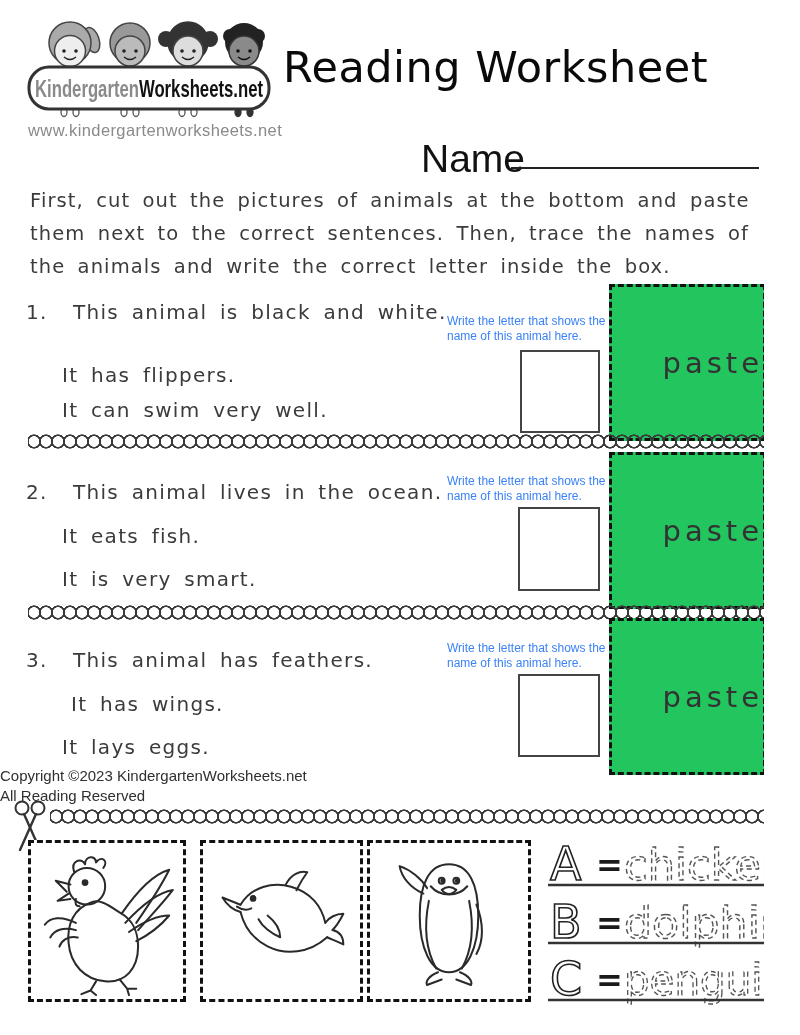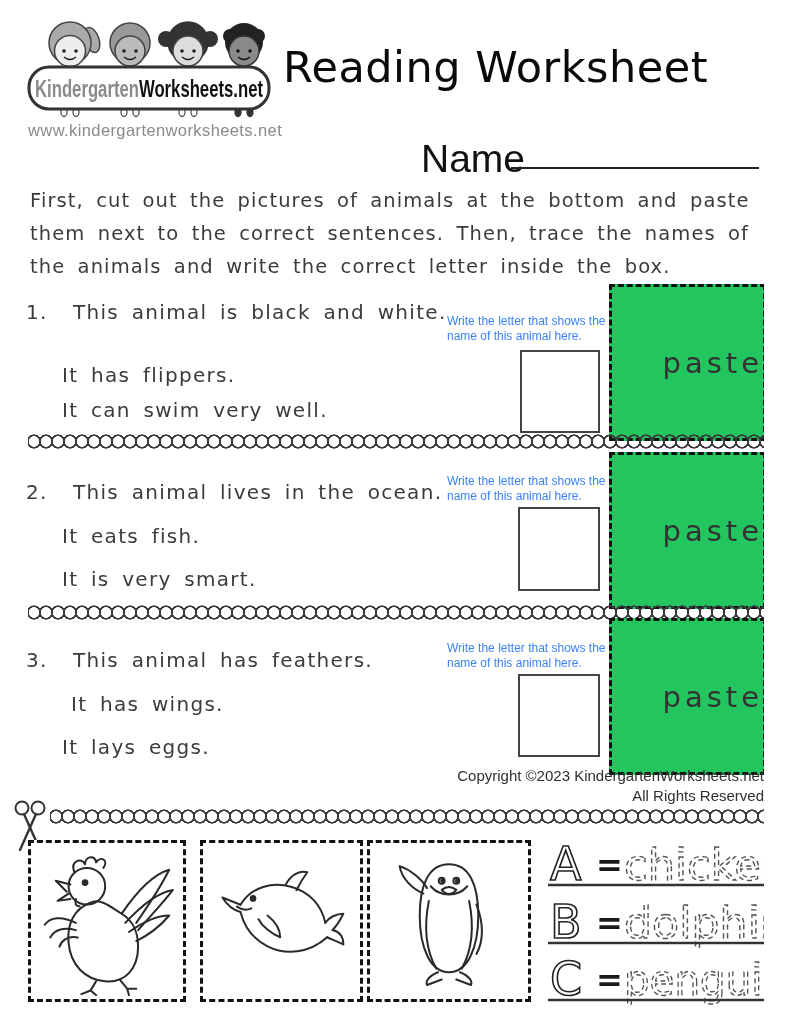--- a/index.html
+++ b/index.html
@@ -12,21 +12,21 @@
   .title{font-size:43px;letter-spacing:0.5px;color:#0a0a0a;}
   .instr{font-size:19.5px;letter-spacing:1.1px;word-spacing:5px;line-height:33px;}
   .note{font-size:12px;line-height:15px;color:#3b82f6;width:164px;font-family:"Liberation Sans",sans-serif;}
   .write-box{border:2px solid #444;background:#fff;}
   .paste-box{border:3px dashed #111;background:#22c55e;display:flex;align-items:center;justify-content:flex-end;}
   .paste-label{font-family:"DejaVu Sans",sans-serif;font-size:29px;letter-spacing:4px;color:#333;}
   .loop-divider{height:17px;background-image:radial-gradient(circle at 50% 50%, rgba(0,0,0,0) 5.1px, #3a3a3a 5.5px, #3a3a3a 6.9px, rgba(0,0,0,0) 7.3px);background-size:12px 17px;background-repeat:repeat-x;}
   .name-label{font-size:39px;color:#111;}
   .name-line{border-top:2px solid #222;}
   .url{font-size:16.5px;color:#8a8a8a;letter-spacing:0.4px;}
-  .copy{width:100%;text-align:right;font-size:15px;line-height:20px;color:#2f2f2f;}
+  .copy{width:100%;text-align:left;font-size:15px;line-height:20px;color:#2f2f2f;}
   .cut-box{border:3px dashed #111;background:#fff;display:flex;align-items:center;justify-content:center;}
   svg{display:block;}
   .animal{stroke:#2a2a2a;stroke-width:2.2;fill:none;stroke-linecap:round;stroke-linejoin:round;}
 </style>
 </head>
 <body>
 
 <div id="page">
 
   <div class="abs" style="left:26px;top:10px;">
@@ -111,21 +111,21 @@
   <div class="abs hand sentence" style="left:62px;top:692px;margin-left:9px;">It has wings.</div>
   <div class="abs hand sentence" style="left:62px;top:735px;">It lays eggs.</div>
   <div class="abs note" style="left:447px;top:641px;">Write the letter that shows the name of this animal here.</div>
   <div class="abs write-box" style="left:518px;top:674px;width:78px;height:79px;"></div>
   <div class="abs paste-box" style="left:609px;top:618px;width:151px;height:151px;">
     <span class="paste-label">paste</span>
   </div>
 
   <div class="abs copy" style="left:0;top:766px;">
     <div>Copyright ©2023 KindergartenWorksheets.net</div>
-    <div>All Rights Reserved</div>
+    <div>All Reading Reserved</div>
   </div>
 
   <svg class="abs" style="left:12px;top:798px;" width="36" height="58" viewBox="0 0 36 58">
     <circle cx="10" cy="10" r="6.5" fill="none" stroke="#333" stroke-width="2"></circle>
     <circle cx="26" cy="10" r="6.5" fill="none" stroke="#333" stroke-width="2"></circle>
     <line x1="12" y1="16" x2="28" y2="52" stroke="#333" stroke-width="2.4" stroke-linecap="round"></line>
     <line x1="24" y1="16" x2="8" y2="52" stroke="#333" stroke-width="2.4" stroke-linecap="round"></line>
   </svg>
   <div class="abs loop-divider" style="left:50px;top:808px;width:740px;"></div>
 

